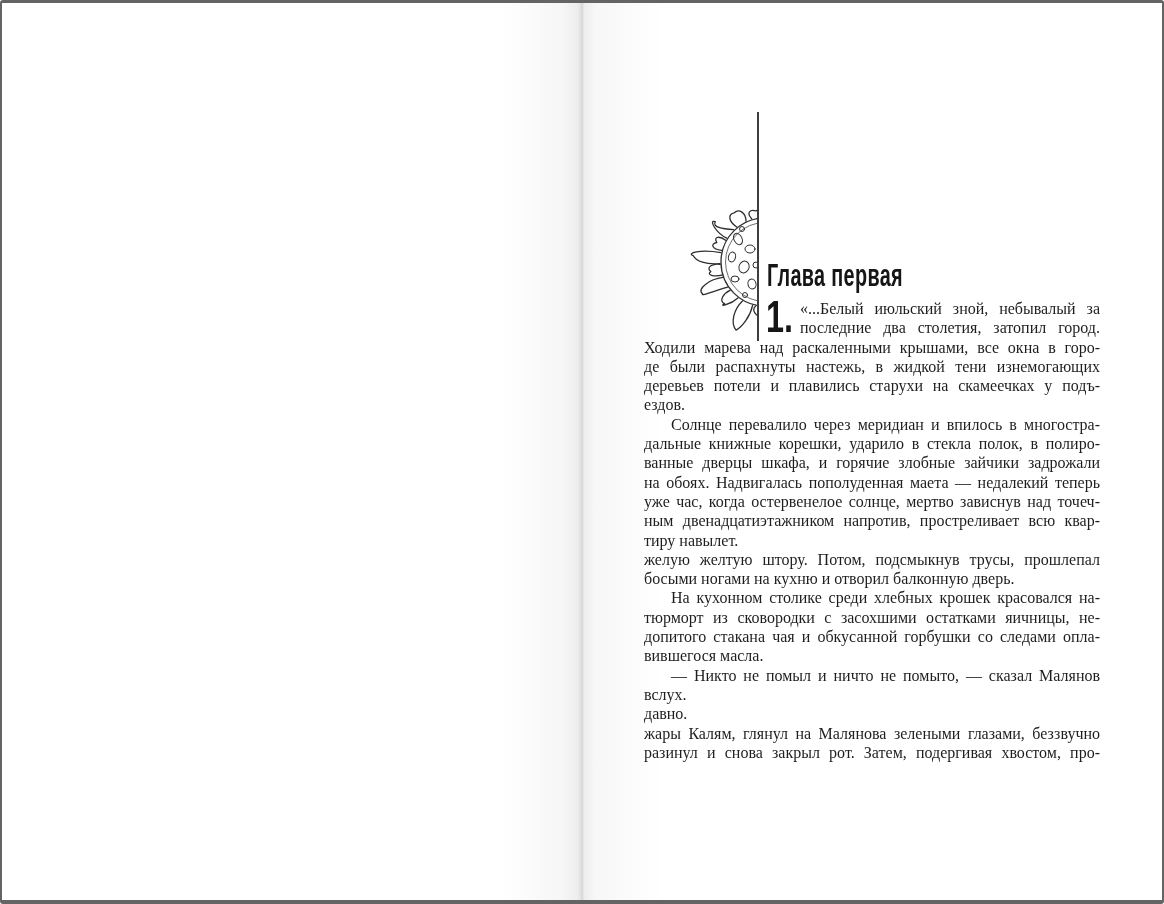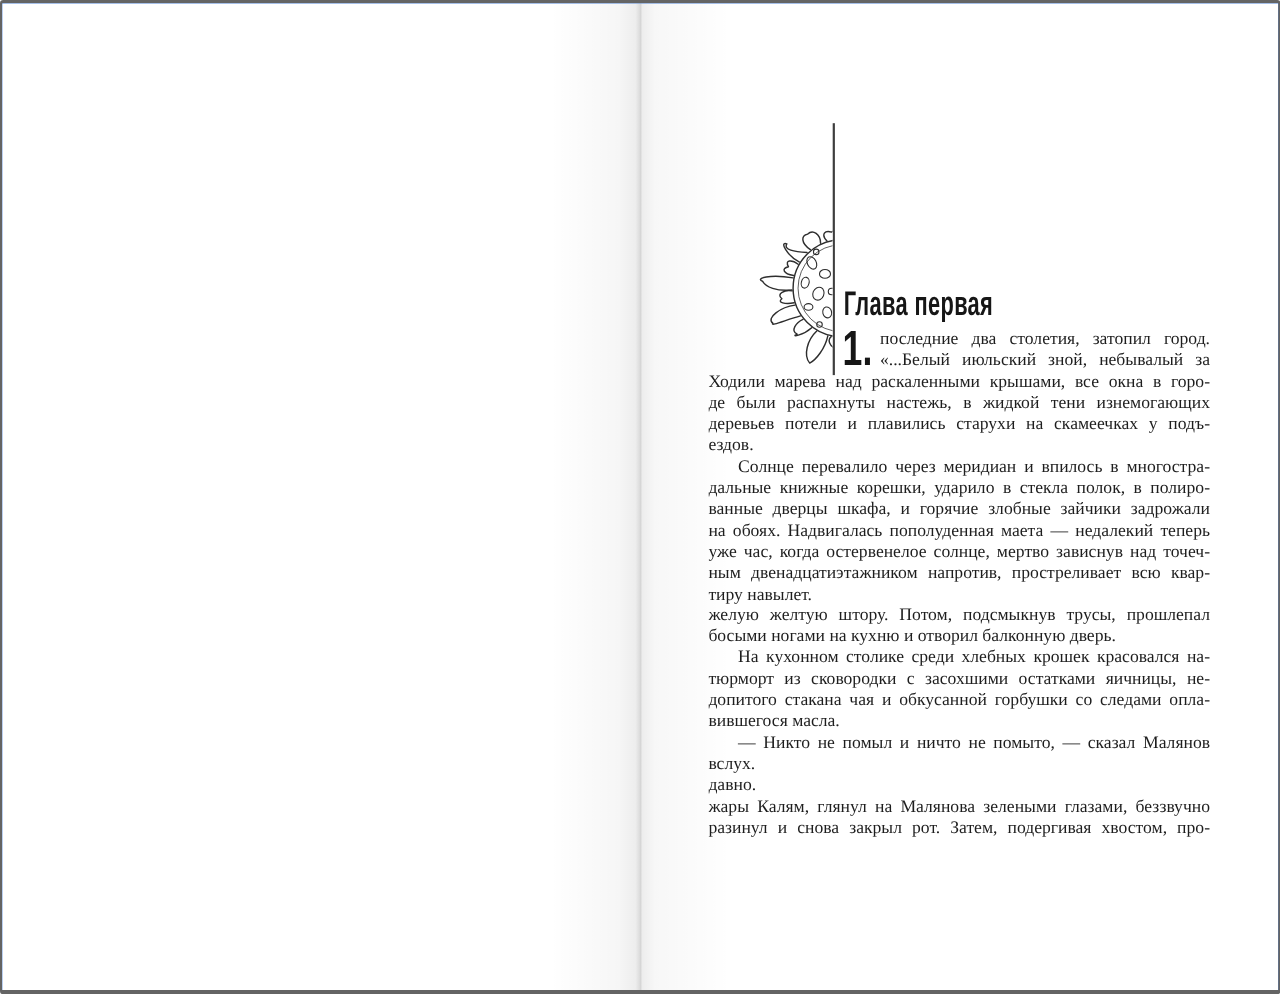--- a/index.html
+++ b/index.html
@@ -5,21 +5,21 @@
   html,body { margin:0; padding:0; background:#fff; }
   * { box-sizing:border-box; }
 
   .viewer {
     position:relative;
     width:1164px; height:904px;
     border-style:solid;
     border-color:#646464;
     border-width:3px 2px 4px 2px;
     border-radius:3px;
-    background:#3b82f6;
+    background:#fde047;
     overflow:hidden;
     font-family:"Liberation Serif", serif;
   }
 
   .spread { position:relative; width:100%; height:100%; display:flex; }
 
   .page { position:relative; height:100%; background:#ffffff; }
   .page-left  { width:578px; }
   .page-right { width:582px; }
 
@@ -119,22 +119,22 @@
           <circle cx="73" cy="90" r="2.5" stroke-width="1"></circle>
         </svg>
       </div>
 
       <div class="chapter-title">Глава первая</div>
 
       <div class="drop-cap">1.</div>
 
       <div class="body-text">
           <div class="para">
+            <div class="line inset">«...Белый июльский зной, небывалый за</div>
             <div class="line inset">последние два столетия, затопил город.</div>
-            <div class="line inset">«...Белый июльский зной, небывалый за</div>
             <div class="line">Ходили марева над раскаленными крышами, все окна в горо-</div>
             <div class="line">де были распахнуты настежь, в жидкой тени изнемогающих</div>
             <div class="line">деревьев потели и плавились старухи на скамеечках у подъ-</div>
             <div class="line endline">ездов.</div>
           </div>
           <div class="para">
             <div class="line indent">Солнце перевалило через меридиан и впилось в многостра-</div>
             <div class="line">дальные книжные корешки, ударило в стекла полок, в полиро-</div>
             <div class="line">ванные дверцы шкафа, и горячие злобные зайчики задрожали</div>
             <div class="line">на обоях. Надвигалась пополуденная маета — недалекий теперь</div>

